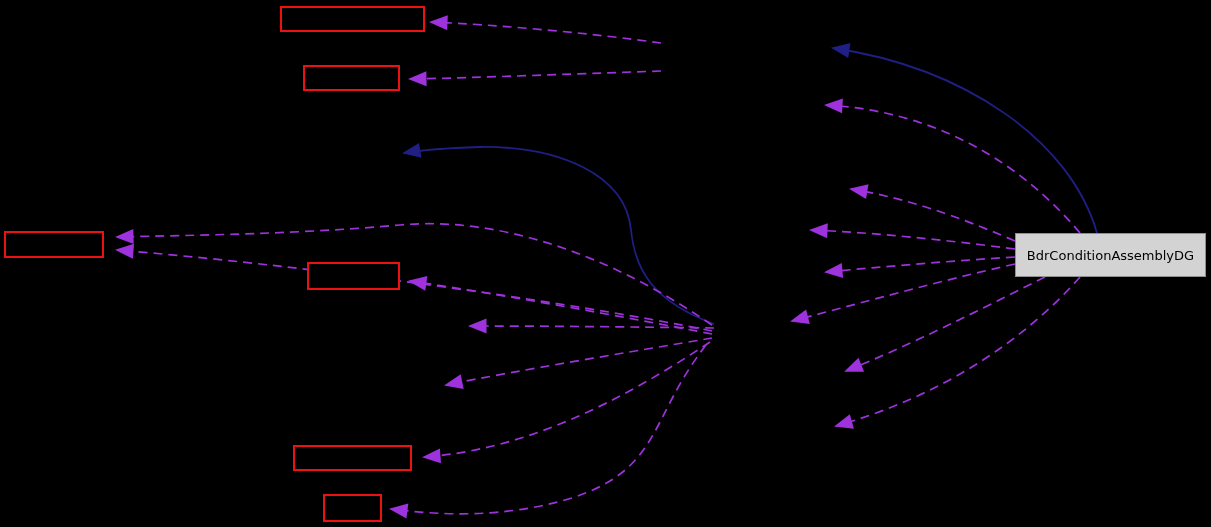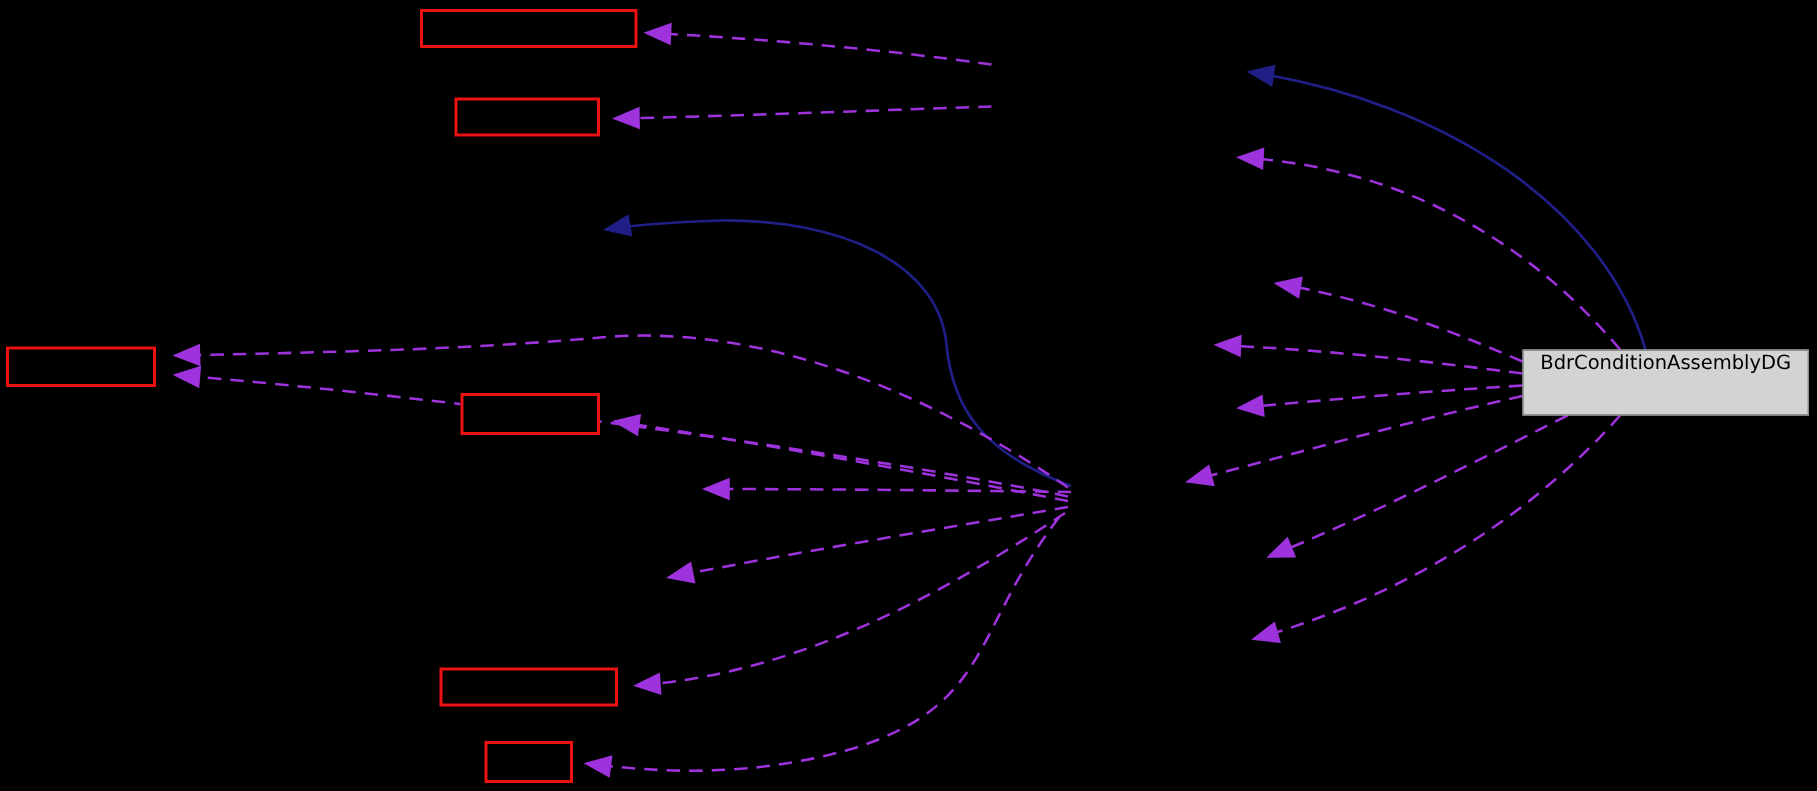--- a/index.html
+++ b/index.html
@@ -35,21 +35,21 @@
     top: 233px;
     width: 191px;
     height: 44px;
     background: #d3d3d3;
     border: 1px solid #8f8f8f;
     color: #000000;
     font-size: 13px;
     line-height: 17px;
     text-align: center;
     display: flex;
-    flex-direction: row;
+    flex-direction: column;
     justify-content: center;
   }
   .edge-dashed {
     fill: none;
     stroke: #9e32dc;
     stroke-width: 1.7;
     stroke-dasharray: 9 6;
   }
   .edge-solid {
     fill: none;

